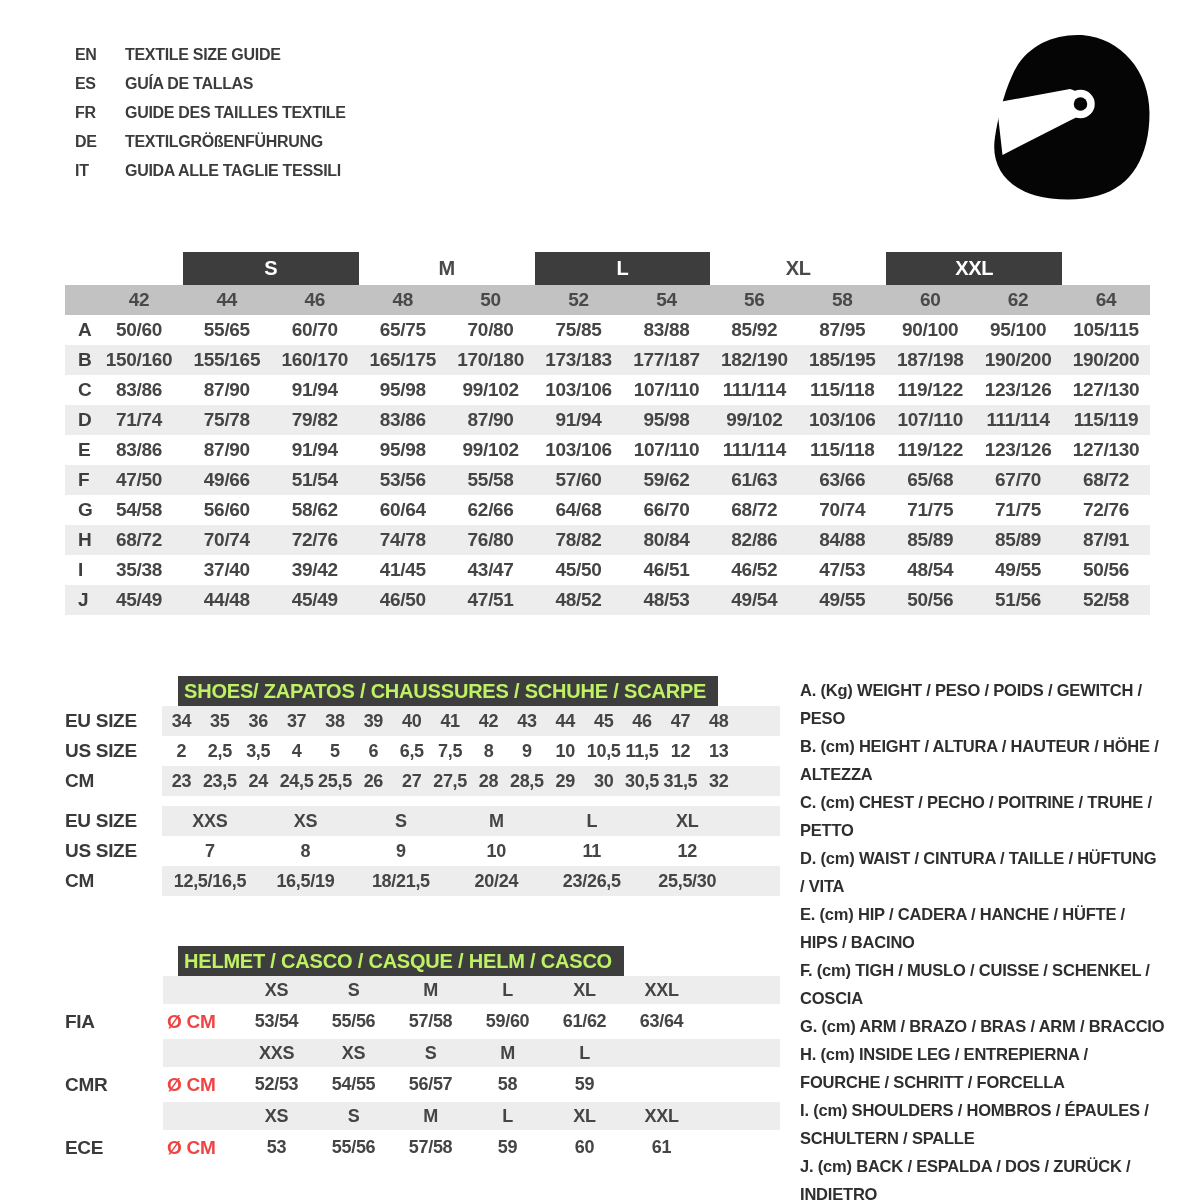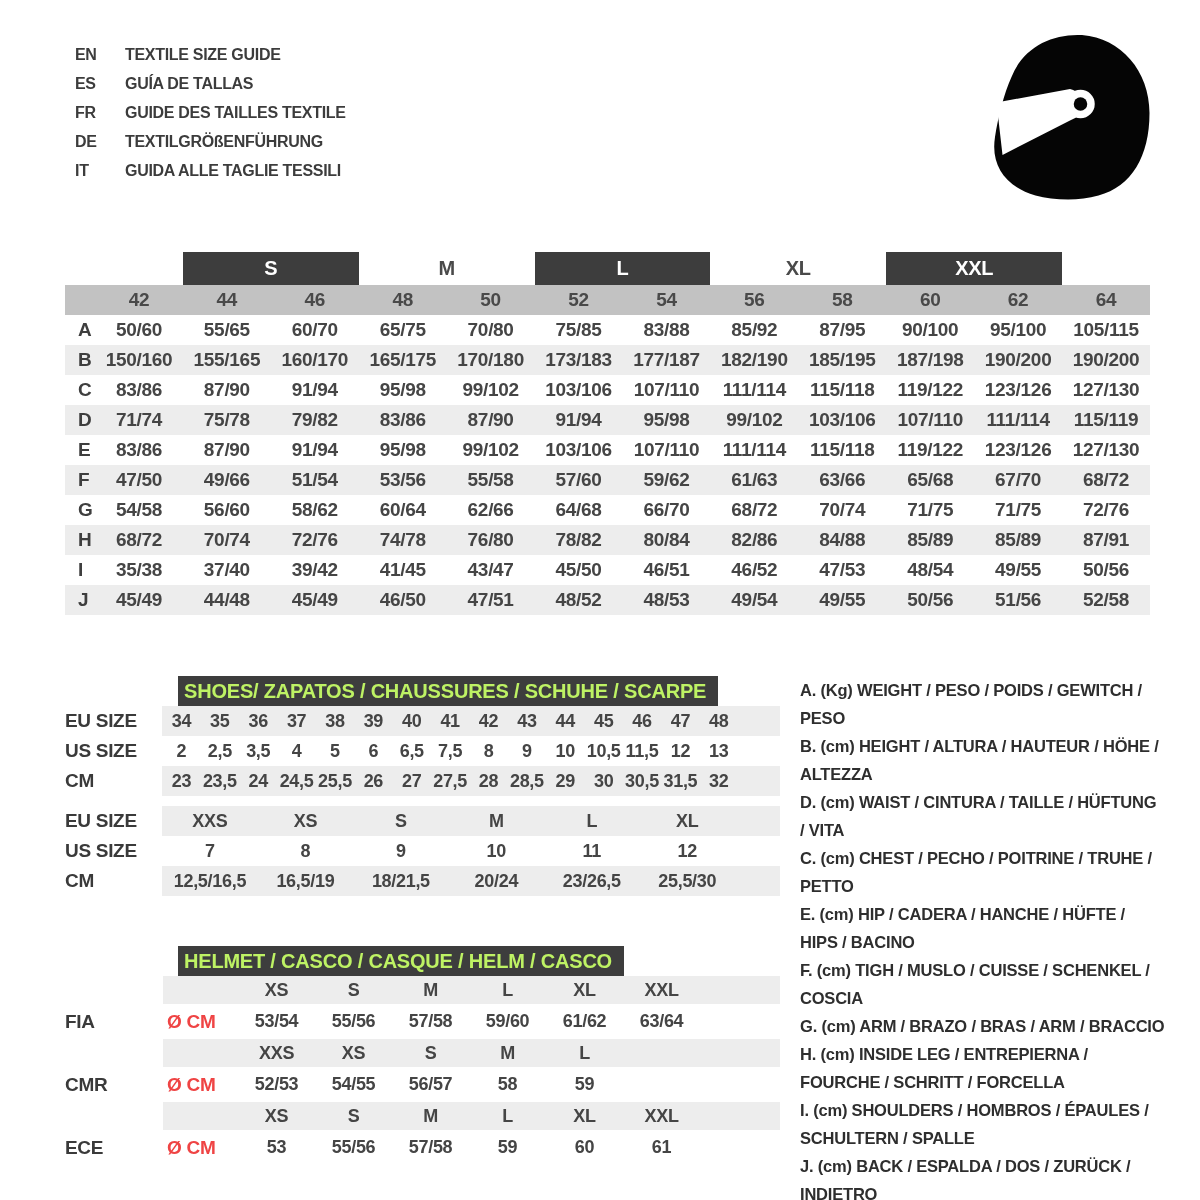--- a/index.html
+++ b/index.html
@@ -450,22 +450,22 @@
             <div class="cell sub-cell">60</div>
             <div class="cell sub-cell">61</div>
           </div>
         </div>
       </div>
   </div>
 
   <div class="legend">
       <div class="legend-item">A. (Kg) WEIGHT / PESO / POIDS / GEWITCH / PESO</div>
       <div class="legend-item">B. (cm) HEIGHT / ALTURA / HAUTEUR / HÖHE / ALTEZZA</div>
+      <div class="legend-item">C. (cm) CHEST / PECHO / POITRINE / TRUHE / PETTO</div>
       <div class="legend-item">D. (cm) WAIST / CINTURA / TAILLE / HÜFTUNG / VITA</div>
-      <div class="legend-item">C. (cm) CHEST / PECHO / POITRINE / TRUHE / PETTO</div>
       <div class="legend-item">E. (cm) HIP / CADERA / HANCHE / HÜFTE / HIPS / BACINO</div>
       <div class="legend-item">F. (cm) TIGH / MUSLO / CUISSE / SCHENKEL / COSCIA</div>
       <div class="legend-item">G. (cm) ARM / BRAZO / BRAS / ARM / BRACCIO</div>
       <div class="legend-item">H. (cm) INSIDE LEG / ENTREPIERNA / FOURCHE / SCHRITT / FORCELLA</div>
       <div class="legend-item">I. (cm) SHOULDERS / HOMBROS / ÉPAULES / SCHULTERN / SPALLE</div>
       <div class="legend-item">J. (cm) BACK / ESPALDA / DOS / ZURÜCK / INDIETRO</div>
     </div>
 
 </div>
 

